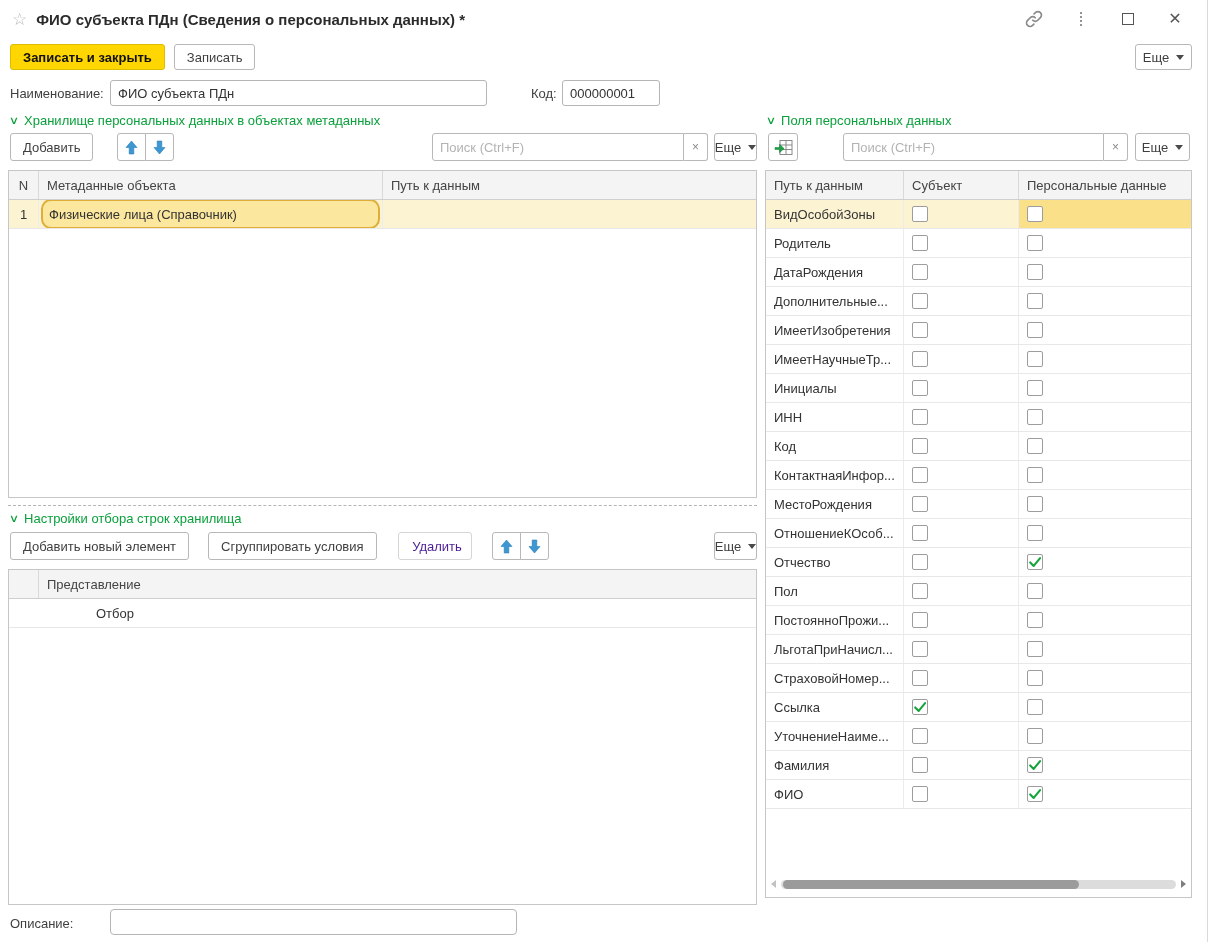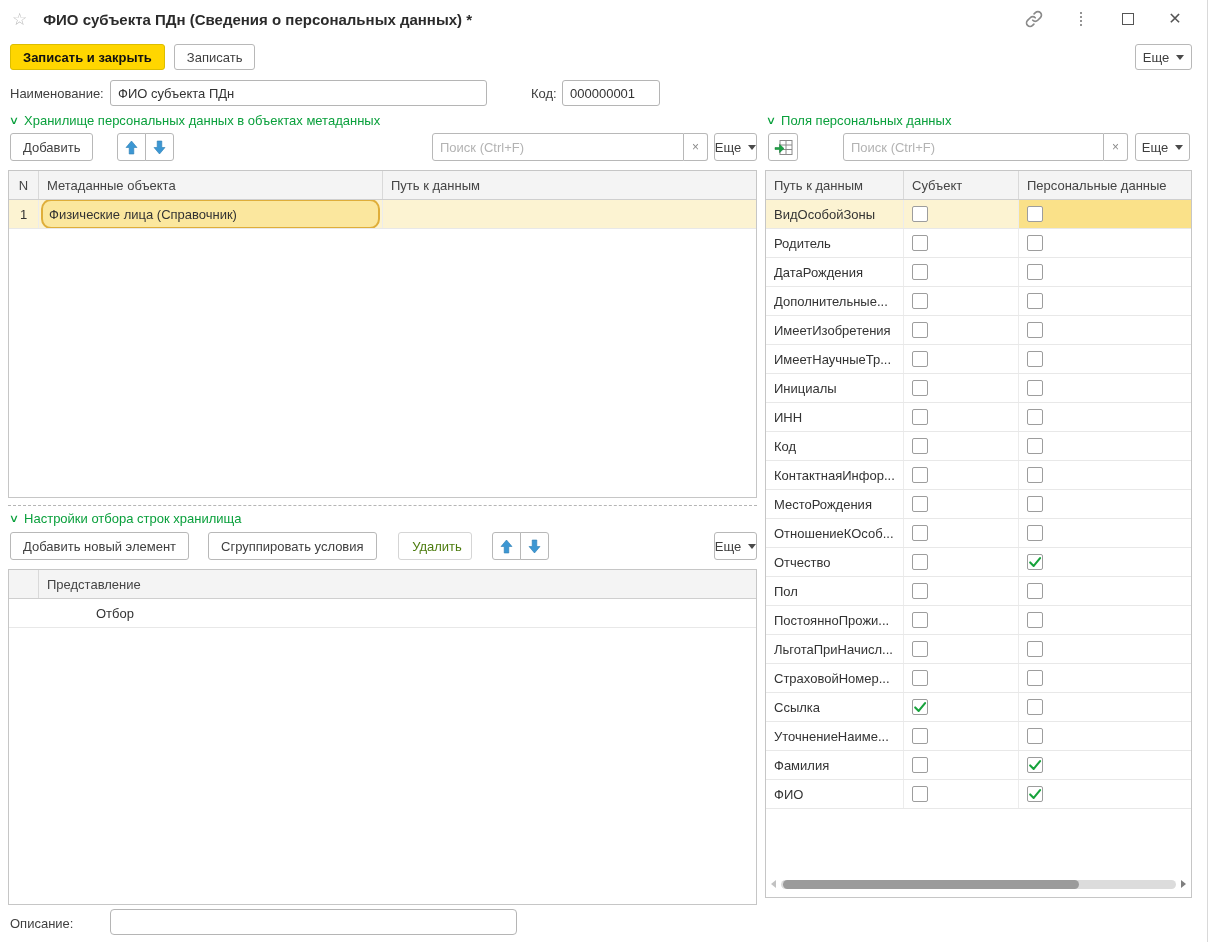--- a/index.html
+++ b/index.html
@@ -9,34 +9,34 @@
   }
   *{margin:0;padding:0;box-sizing:border-box;}
   html,body{background:#fff;}
   body{font-family:"Liberation Sans",sans-serif;font-size:13px;color:#333;}
   .window{position:relative;width:1213px;height:942px;background:#fff;overflow:hidden;}
   .win-right-border{position:absolute;left:1207px;top:0;width:1px;height:942px;background:#d9d9d9;}
 
   
   .titlebar{position:absolute;left:0;top:0;width:1207px;height:38px;display:flex;align-items:center;}
   .star{margin-left:12px;font-size:17px;color:#b9b9b9;line-height:1;}
-  .title{margin-left:16px;font-size:15px;font-weight:bold;color:#2b2b2b;white-space:nowrap;}
+  .title{margin-left:9px;font-size:15px;font-weight:bold;color:#2b2b2b;white-space:nowrap;}
   .title-icons{margin-left:auto;display:flex;align-items:center;gap:27px;padding-right:22px;}
   .ticon{display:flex;align-items:center;justify-content:center;width:20px;height:20px;cursor:default;}
   .dots{display:flex;flex-direction:column;gap:2px;}
   .dots i{width:2px;height:2px;background:#707070;border-radius:1px;display:block;}
   .maxbox{width:12px;height:12px;border:1.5px solid #555;}
   .closex{font-size:16px;color:#555;line-height:1;}
 
   
   .btn{display:inline-flex;align-items:center;justify-content:center;height:26px;padding:0 12px;
        background:#fff;border:1px solid #b8b8b8;border-radius:3px;color:#3f3f3f;font-size:13px;
        font-family:inherit;white-space:nowrap;cursor:default;}
   .btn-yellow{background:var(--accent-yellow);border-color:var(--accent-yellow-border);font-weight:bold;color:#111;}
-  .btn-disabled{color:#4d7c0f;border-color:#d5d5d5;padding-left:16px;}
+  .btn-disabled{color:#4c1d95;border-color:#d5d5d5;padding-left:16px;}
   .caret{display:inline-block;width:0;height:0;margin-left:7px;border-left:4px solid transparent;
          border-right:4px solid transparent;border-top:5px solid #4a4a4a;}
   .cmdbar{position:absolute;left:10px;top:44px;display:flex;gap:9px;}
   .more-top{position:absolute;left:1135px;top:44px;width:57px;}
 
   
   .lbl{position:absolute;color:#3f3f3f;}
   input.fld{position:absolute;height:26px;border:1px solid #b5b5b5;border-radius:3px;padding:0 7px;
             font-family:inherit;font-size:13px;color:#333;outline:none;}
   input.fld::placeholder{color:#b3b3b3;}

